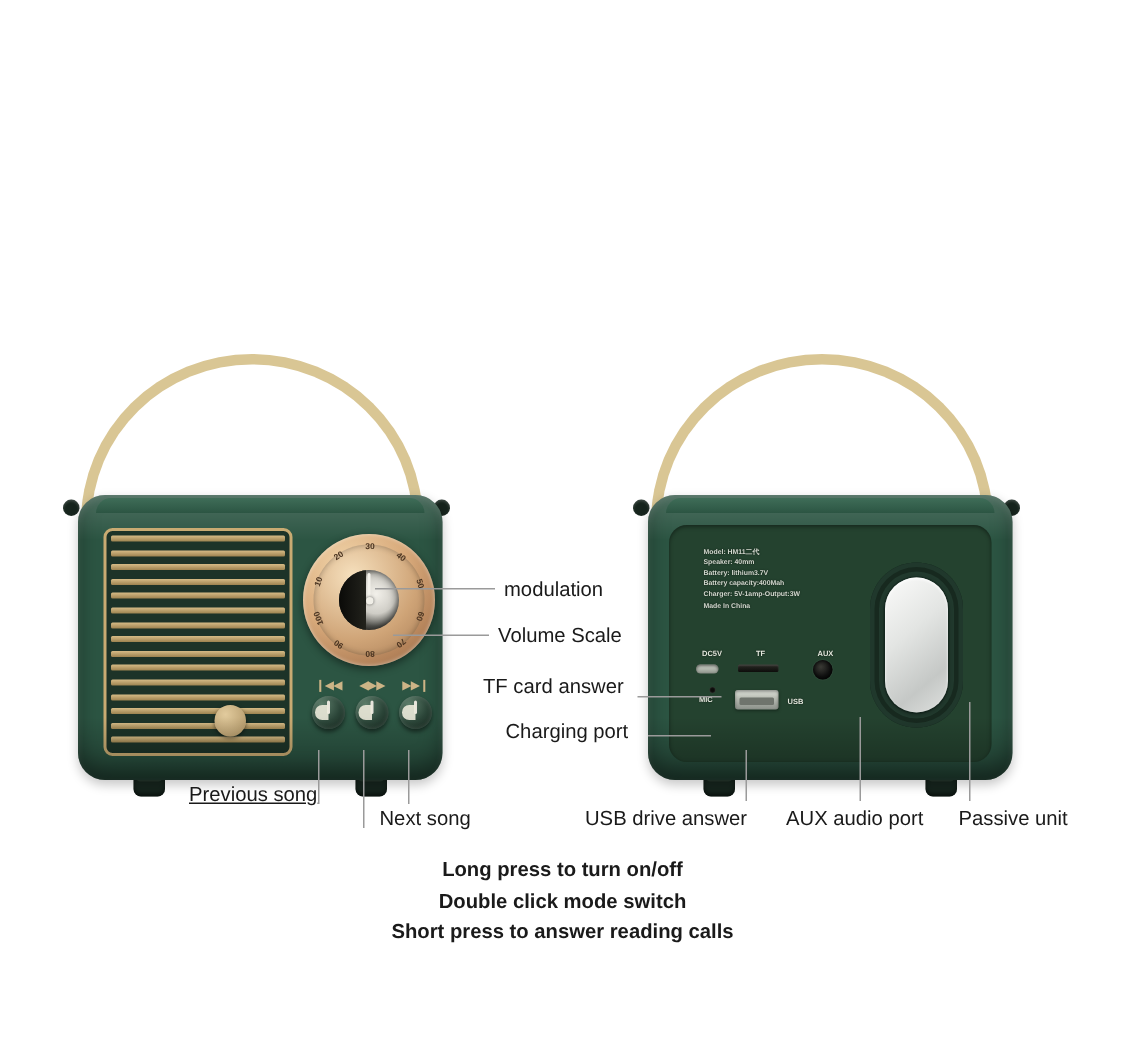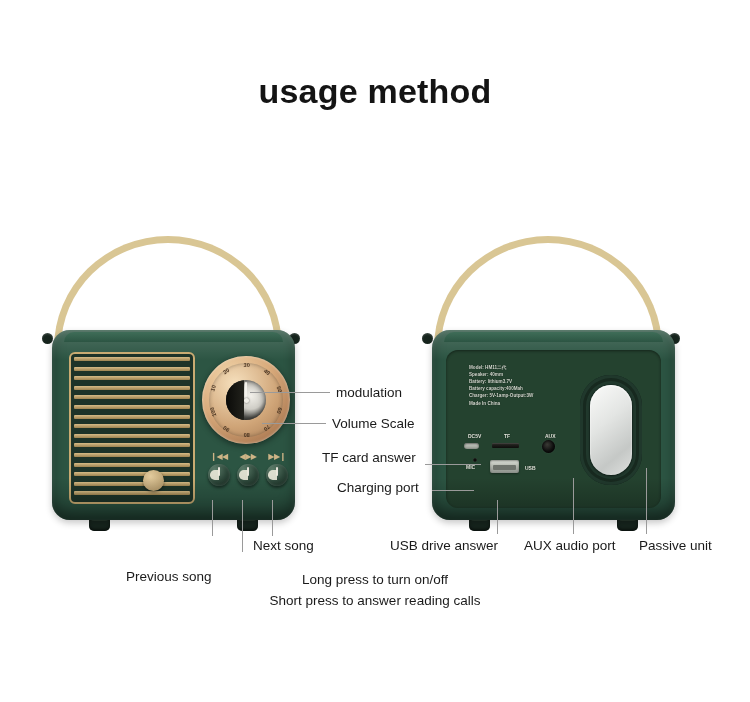--- a/index.html
+++ b/index.html
@@ -235,28 +235,28 @@
   .lead-v {
     position: absolute; width: 1px;
     background: #9a9a9a;
   }
 
   .instructions {
     position: absolute; left: 0; width: 750px;
     text-align: center;
     font-size: 13.5px; line-height: 20.5px; color: #1a1a1a;
     font-family: "Liberation Sans", sans-serif;
+    font-weight: bold;
   }
 </style>
 </head>
 <body>
 
 <div id="page">
 
-  <div class="page-title">usage method</div>
 
   <div class="radio" style="left:40px; top:235px; width:270px; height:300px;">
 
     <div class="handle" style="left:14px; top:1px; width:228px; height:112px;"></div>
 
     <div class="lug" style="left:2px; top:98px;"></div>
     <div class="lug" style="left:249px; top:98px;"></div>
 
     <div class="foot" style="left:49px; top:281px;"></div>
     <div class="foot" style="left:197px; top:281px;"></div>
@@ -373,34 +373,35 @@
   <div class="lead-h" style="left:262px; top:423px; width:64px;"></div>
   <div class="callout-label" style="left:332px; top:416px;">Volume Scale</div>
 
   <div class="callout-label" style="left:322px; top:450px;">TF card answer</div>
   <div class="lead-h" style="left:425px; top:464px; width:56px;"></div>
 
   <div class="callout-label" style="left:337px; top:480px;">Charging port</div>
   <div class="lead-h" style="left:432px; top:490px; width:42px;"></div>
 
   <div class="lead-v" style="left:212px; top:500px; height:36px;"></div>
-  <div class="callout-label" style="left:126px; top:569px;">Previous song</div>
+  <div class="callout-label" style="left:126px; top:522px;text-decoration:underline;">Previous song</div>
 
   <div class="lead-v" style="left:242px; top:500px; height:52px;"></div>
 
   <div class="lead-v" style="left:272px; top:500px; height:36px;"></div>
   <div class="callout-label" style="left:253px; top:538px;">Next song</div>
 
   <div class="lead-v" style="left:497px; top:500px; height:34px;"></div>
   <div class="callout-label" style="left:390px; top:538px;">USB drive answer</div>
 
   <div class="lead-v" style="left:573px; top:478px; height:56px;"></div>
   <div class="callout-label" style="left:524px; top:538px;">AUX audio port</div>
 
   <div class="lead-v" style="left:646px; top:468px; height:66px;"></div>
   <div class="callout-label" style="left:639px; top:538px;">Passive unit</div>
 
   <div class="instructions" style="top:570px;">
     <div>Long press to turn on/off</div>
+    <div>Double click mode switch</div>
     <div>Short press to answer reading calls</div>
   </div>
 
 </div>
 
 </body></html>

